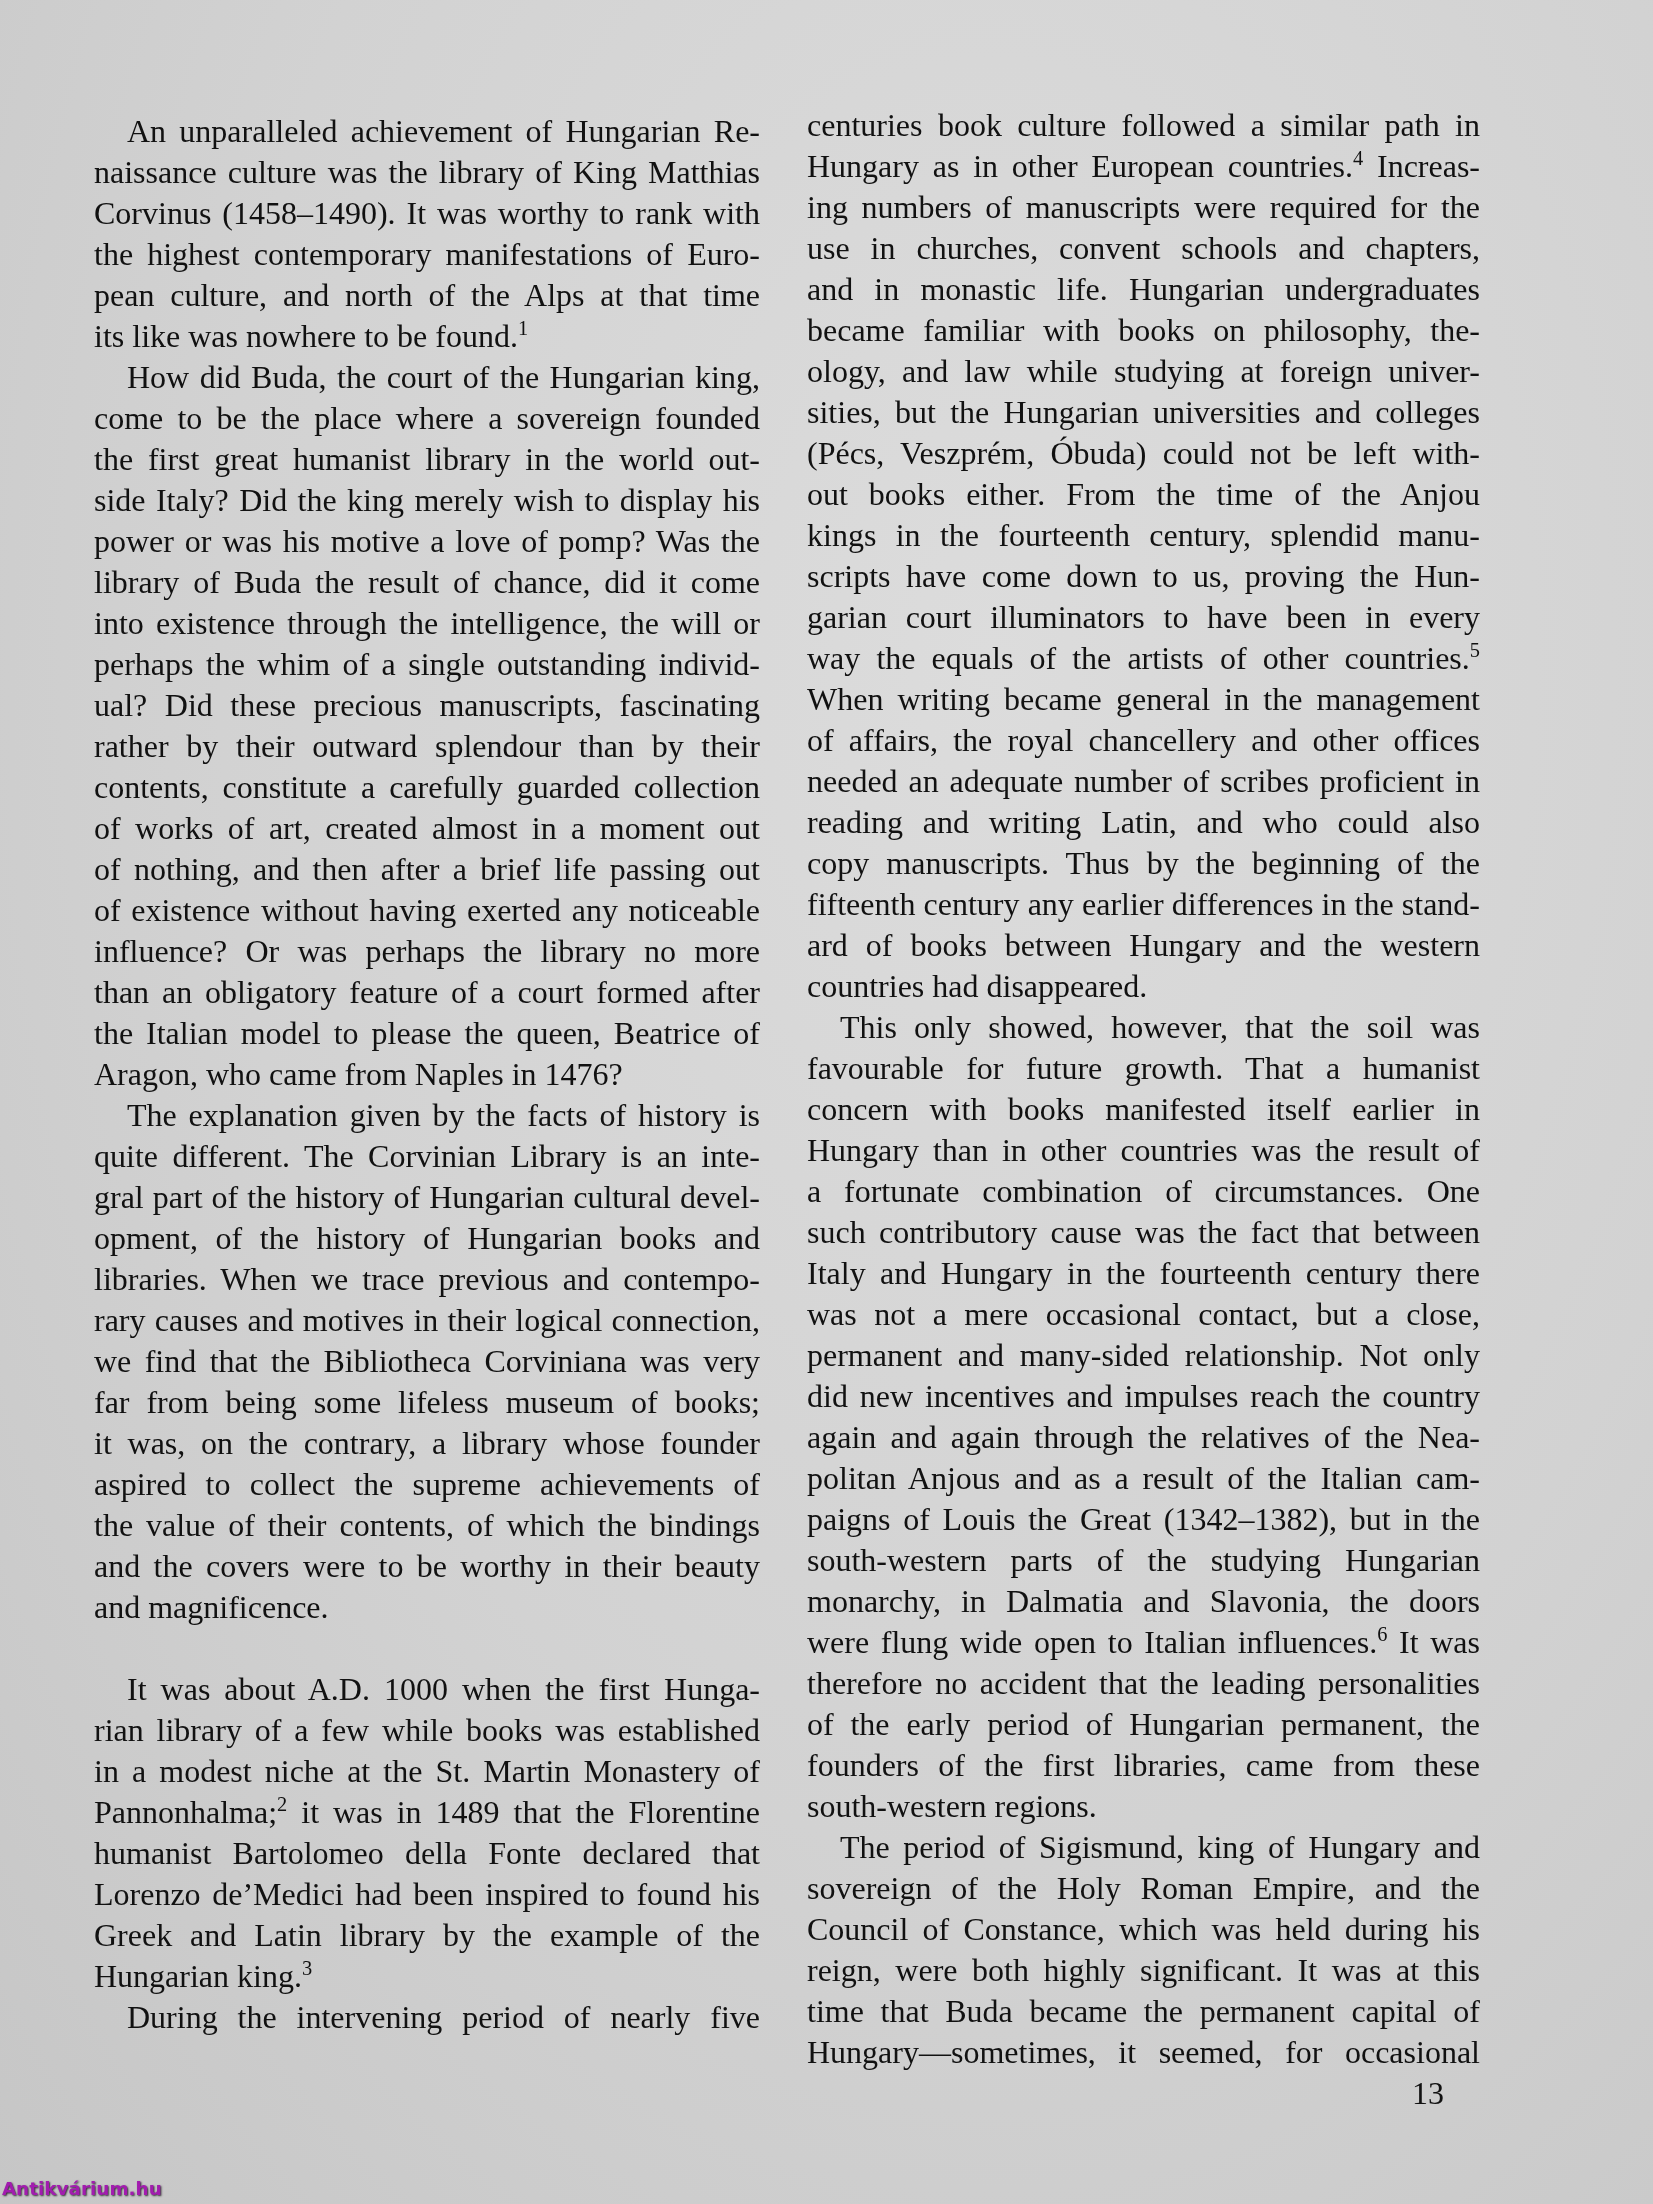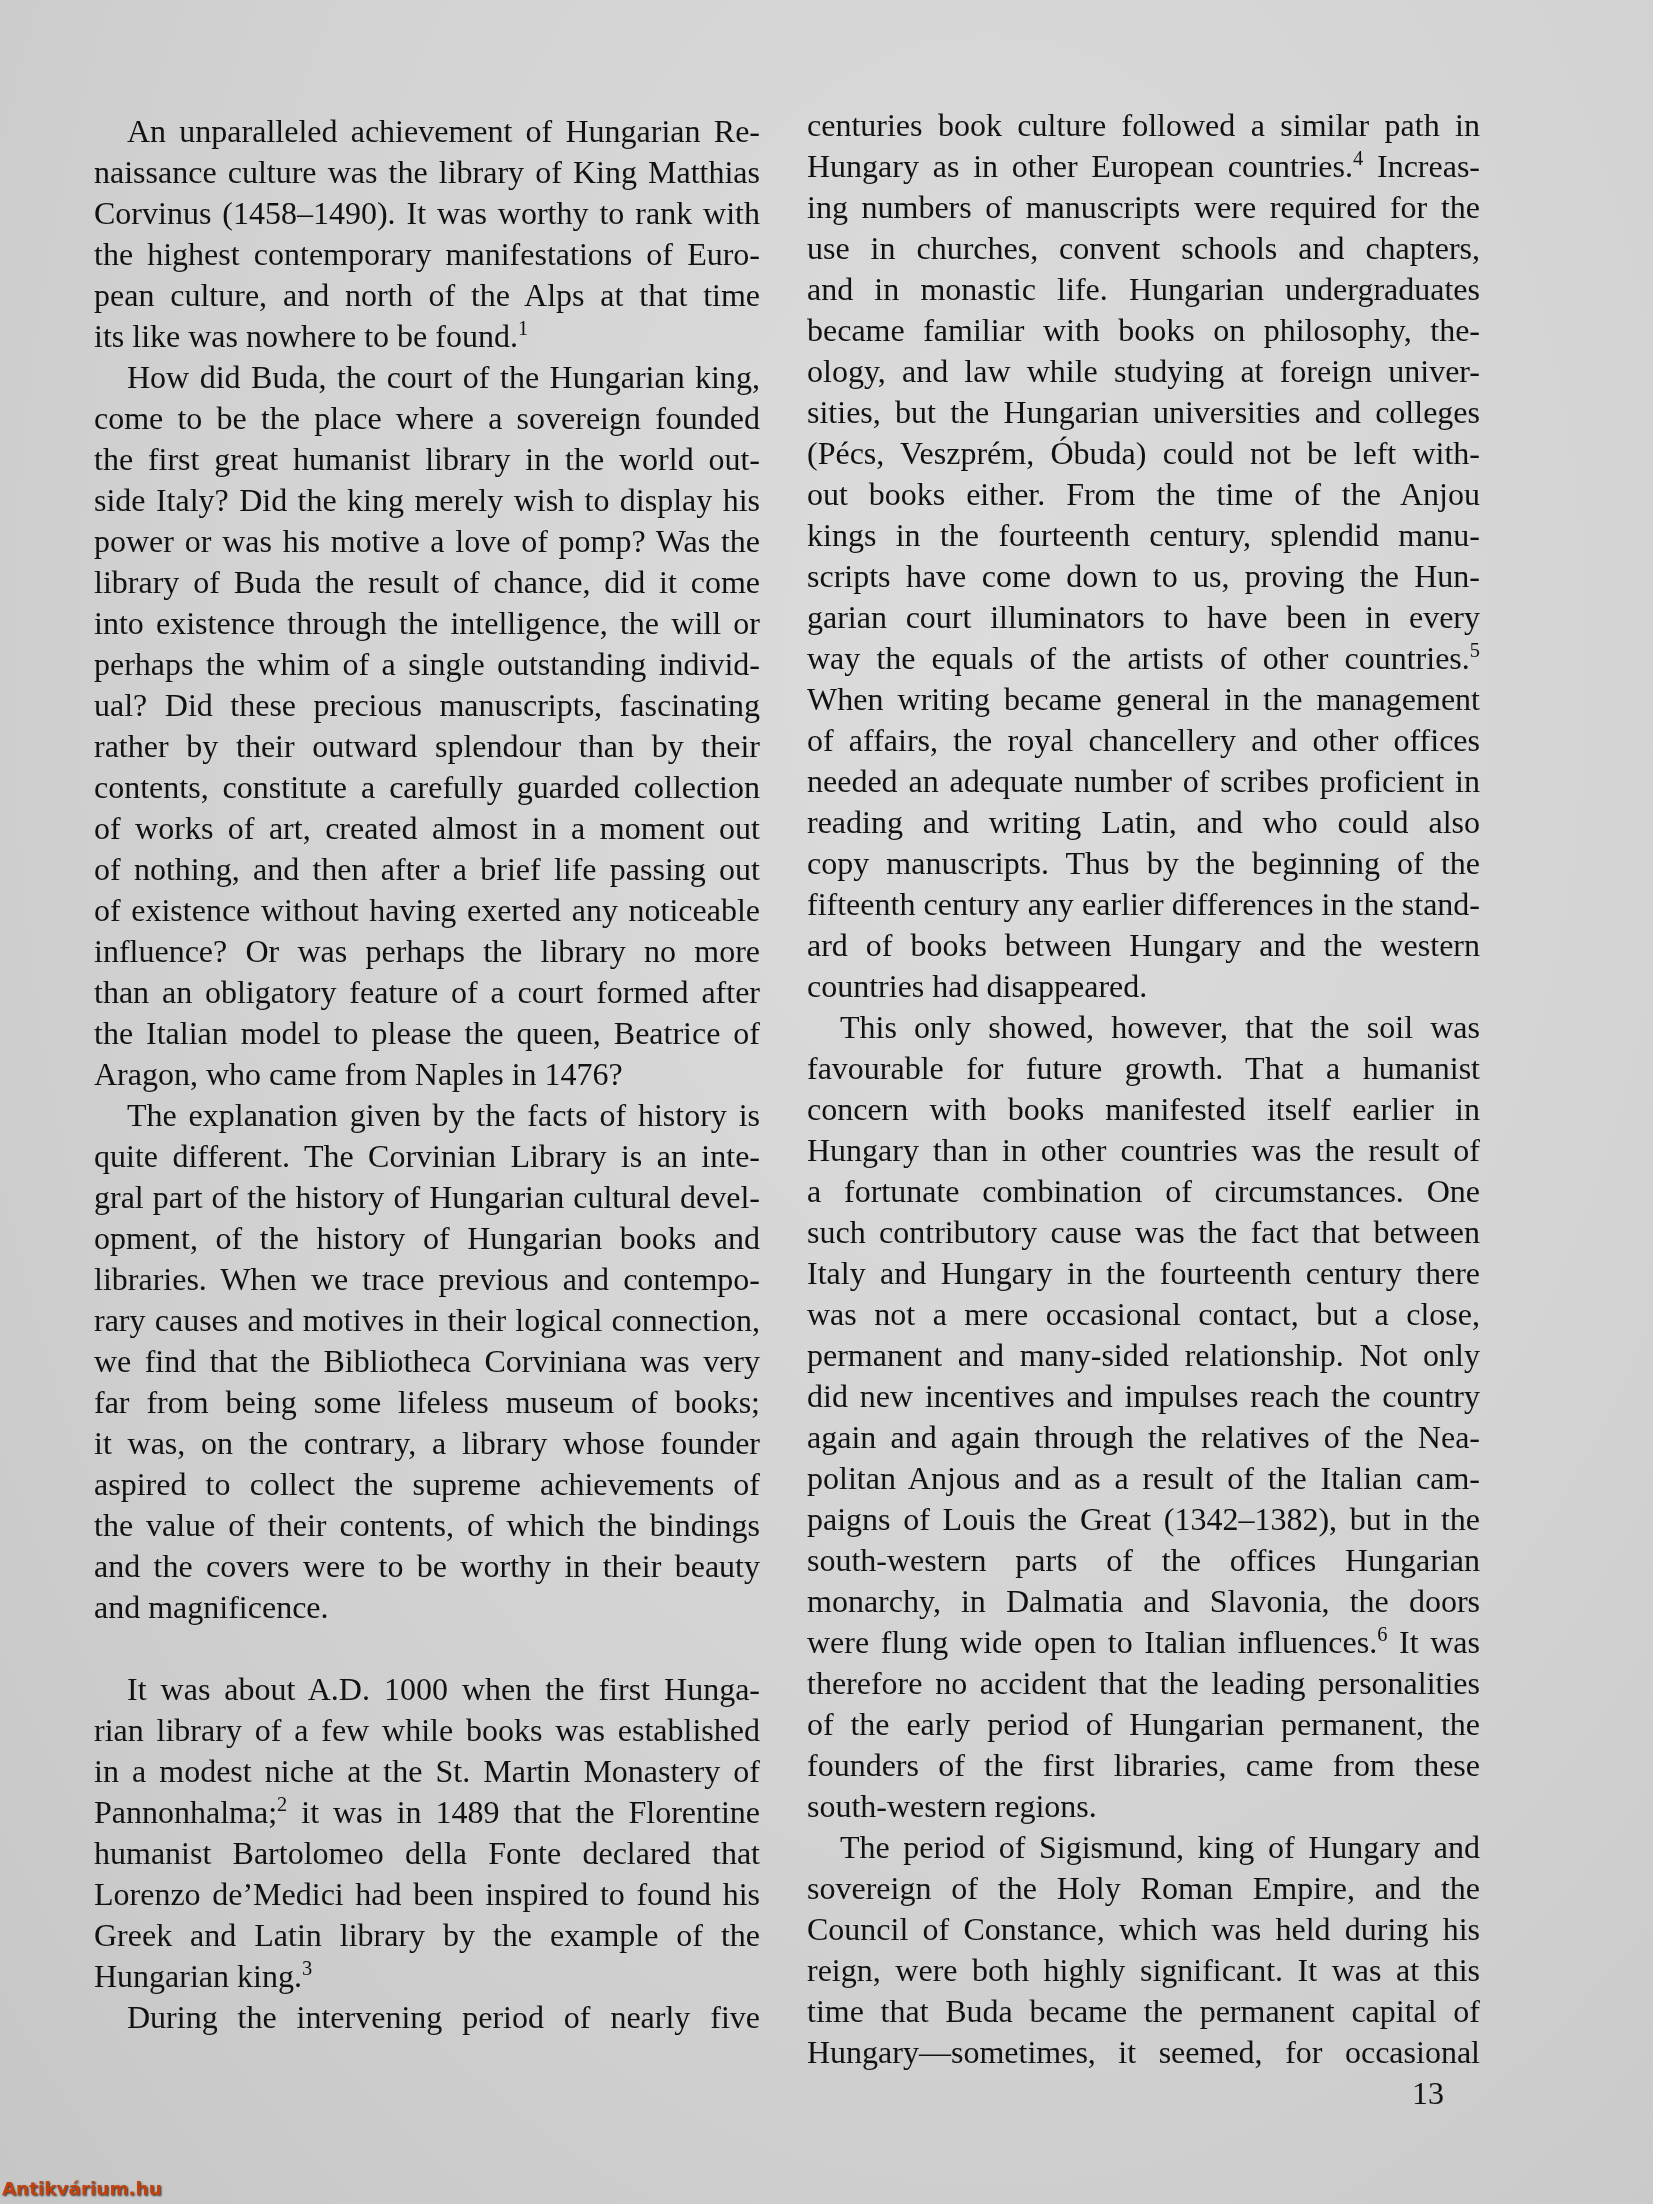--- a/index.html
+++ b/index.html
@@ -22,21 +22,21 @@
   .line.indent { padding-left:33px; }
   .gap { display:block; height:41px; }
   sup { font-size:20.4px; line-height:0; vertical-align:super; }
   .page-num {
     position:absolute; left:1412px; top:2075px;
     font-size:32px;
   }
   .watermark {
     position:absolute; left:1.9px; top:2178px;
     font-family:"DejaVu Sans", sans-serif; font-weight:bold; font-size:18.4px;
-    color:#c2410c; text-shadow: 1px 1px 1.9px #333;
+    color:#a21caf; text-shadow: 1px 1px 1.9px #333;
   }
 </style>
 </head>
 <body>
 
 <div class="col left" id="col-left">
     <span class="line indent"><span>An unparalleled achievement of Hungarian Re-</span></span>
     <span class="line"><span>naissance culture was the library of King Matthias</span></span>
     <span class="line"><span>Corvinus (1458–1490). It was worthy to rank with</span></span>
     <span class="line"><span>the highest contemporary manifestations of Euro-</span></span>
@@ -113,21 +113,21 @@
     <span class="line"><span>Hungary than in other countries was the result of</span></span>
     <span class="line"><span>a fortunate combination of circumstances. One</span></span>
     <span class="line"><span>such contributory cause was the fact that between</span></span>
     <span class="line"><span>Italy and Hungary in the fourteenth century there</span></span>
     <span class="line"><span>was not a mere occasional contact, but a close,</span></span>
     <span class="line"><span>permanent and many-sided relationship. Not only</span></span>
     <span class="line"><span>did new incentives and impulses reach the country</span></span>
     <span class="line"><span>again and again through the relatives of the Nea-</span></span>
     <span class="line"><span>politan Anjous and as a result of the Italian cam-</span></span>
     <span class="line"><span>paigns of Louis the Great (1342–1382), but in the</span></span>
-    <span class="line"><span>south-western parts of the offices Hungarian</span></span>
+    <span class="line"><span>south-western parts of the studying Hungarian</span></span>
     <span class="line"><span>monarchy, in Dalmatia and Slavonia, the doors</span></span>
     <span class="line"><span>were flung wide open to Italian influences.</span><sup>6</sup><span> It was</span></span>
     <span class="line"><span>therefore no accident that the leading personalities</span></span>
     <span class="line"><span>of the early period of Hungarian permanent, the</span></span>
     <span class="line"><span>founders of the first libraries, came from these</span></span>
     <span class="line last"><span>south-western regions.</span></span>
     <span class="line indent"><span>The period of Sigismund, king of Hungary and</span></span>
     <span class="line"><span>sovereign of the Holy Roman Empire, and the</span></span>
     <span class="line"><span>Council of Constance, which was held during his</span></span>
     <span class="line"><span>reign, were both highly significant. It was at this</span></span>

